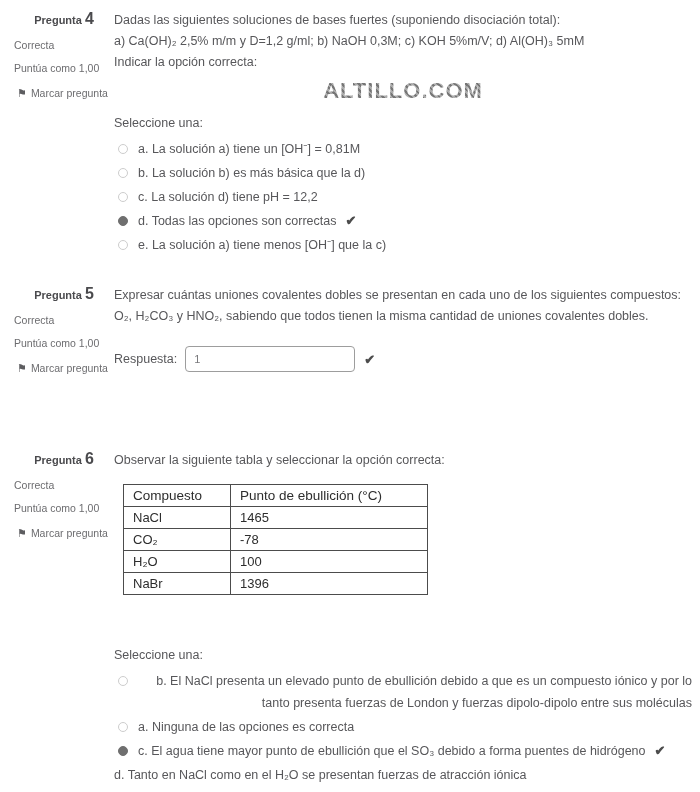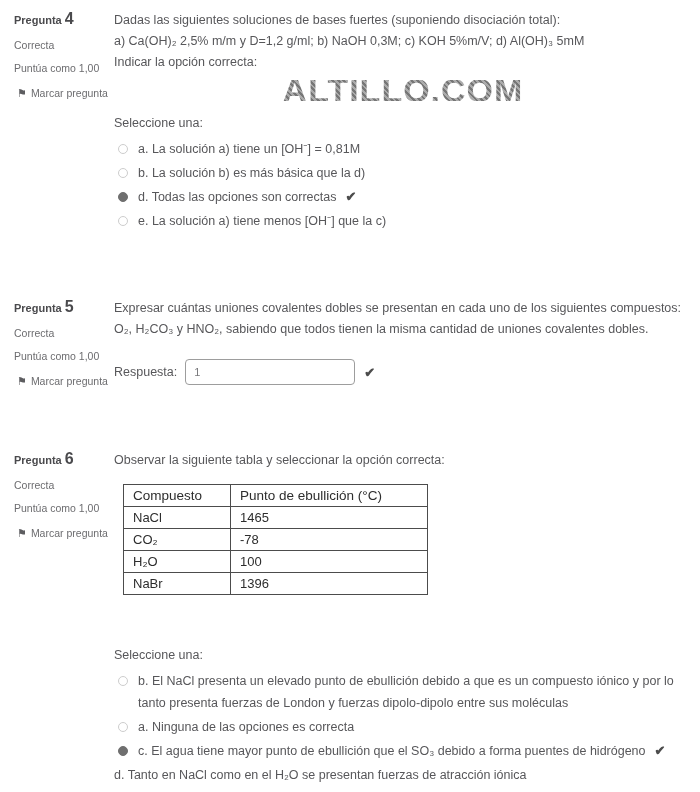--- a/index.html
+++ b/index.html
@@ -3,51 +3,51 @@
 <meta charset="utf-8">
 <style>
   html,body{margin:0;padding:0;background:#fff;}
   body{
     width:700px;height:792px;position:relative;overflow:hidden;
     font-family:"Liberation Sans", sans-serif;
     color:#57575a;
     -webkit-font-smoothing:antialiased;
   }
   .question{position:absolute;left:0;width:700px;display:flex;}
-  #q4{top:10px;} #q5{top:298px;} #q6{top:450px;}
+  #q4{top:10px;} #q5{top:285px;} #q6{top:450px;}
 
   
   .qinfo{width:100px;margin-left:14px;flex:none;font-size:10.5px;color:#6c6c6f;}
-  .qtitle{font-size:11px;font-weight:bold;color:#4a4a4d;margin-bottom:11px;}
+  .qtitle{font-size:11px;font-weight:bold;color:#4a4a4d;margin-bottom:11px;text-align:center;}
   .qnum{font-size:16px;font-weight:bold;}
   .qstatus{margin-bottom:11px;}
   .qgrade{margin-bottom:13px;}
   .qflag{color:#6c6c6f;text-decoration:none;display:inline-block;margin-left:3px;}
   .flag-icon{font-size:11px;margin-right:4px;color:#5d5d60;}
 
   
   .qcontent{flex:1;padding-right:8px;font-size:12.5px;line-height:21px;}
   .qline{min-height:21px;}
 
   .watermark{
-    text-align:center;font-size:34px;font-weight:800;letter-spacing:1px;
+    text-align:center;font-size:22px;font-weight:800;letter-spacing:1px;
     margin:7px 0 12px 0;color:#8b8b8b;
     font-family:"Liberation Sans", sans-serif;
   }
   @supports ((-webkit-background-clip:text) or (background-clip:text)){
     .watermark{
       background-image:
         repeating-linear-gradient(45deg,#767676 0 2px,#ababab 2px 4px);
       -webkit-background-clip:text;background-clip:text;
       -webkit-text-fill-color:transparent;color:#8b8b8b;
     }
   }
 
   .prompt{margin-top:6px;margin-bottom:4px;}
-  .opts{margin-top:0;}
+  .opts{margin-top:0;text-align:right;}
   .opt{display:flex;align-items:flex-start;margin:2px 0;}
   .radio{
     width:8px;height:8px;border:1px solid #cdcdcd;border-radius:50%;
     margin:6px 10px 0 4px;flex:none;background:#fff;
   }
   .radio.selected{background:#6f6f6f;border-color:#6f6f6f;}
   .opt-label{line-height:22px;}
   .check{color:#4c4c4c;margin-left:9px;font-size:13px;font-weight:bold;}
 
   
@@ -93,20 +93,24 @@
     <div class="opts">
       <div class="opt">
         <span class="radio"></span>
         <span class="opt-label">a. La solución a) tiene un [OH⁻] = 0,81M</span>
       </div>
       <div class="opt">
         <span class="radio"></span>
         <span class="opt-label">b. La solución b) es más básica que la d)</span>
       </div>
       <div class="opt">
+        <span class="radio"></span>
+        <span class="opt-label">c. La solución d) tiene pH = 12,2</span>
+      </div>
+      <div class="opt">
         <span class="radio selected"></span>
         <span class="opt-label">d. Todas las opciones son correctas</span>
         <span class="check">✔</span>
       </div>
       <div class="opt">
         <span class="radio"></span>
         <span class="opt-label">e. La solución a) tiene menos [OH⁻] que la c)</span>
       </div>
     </div>
   </div>

